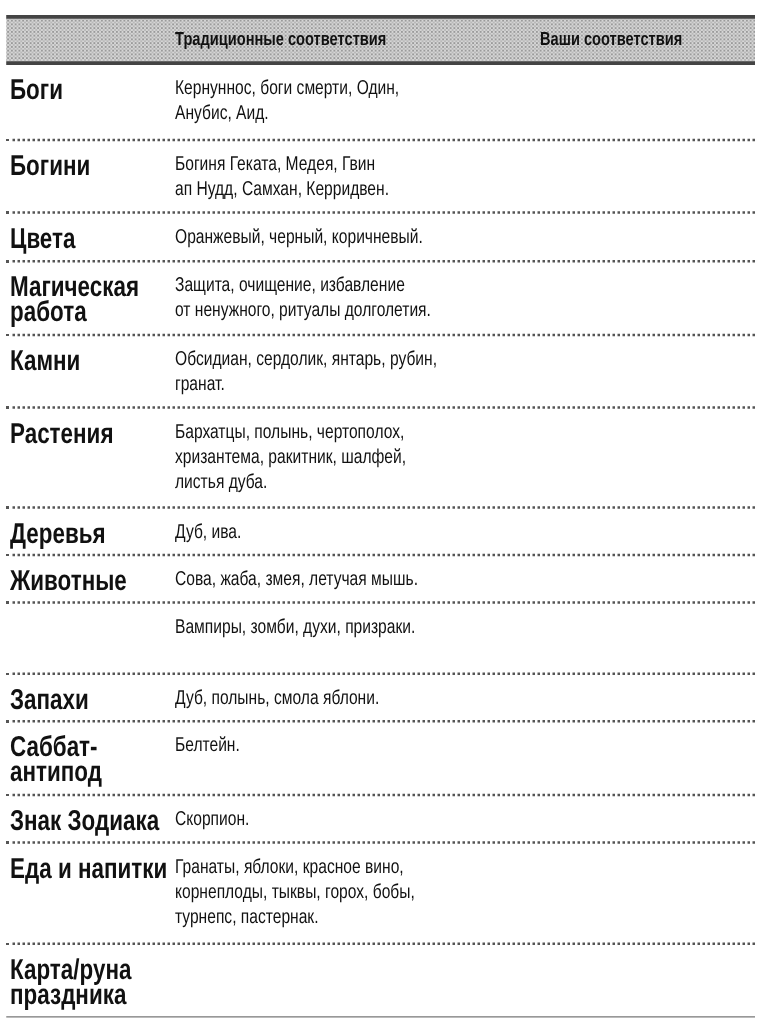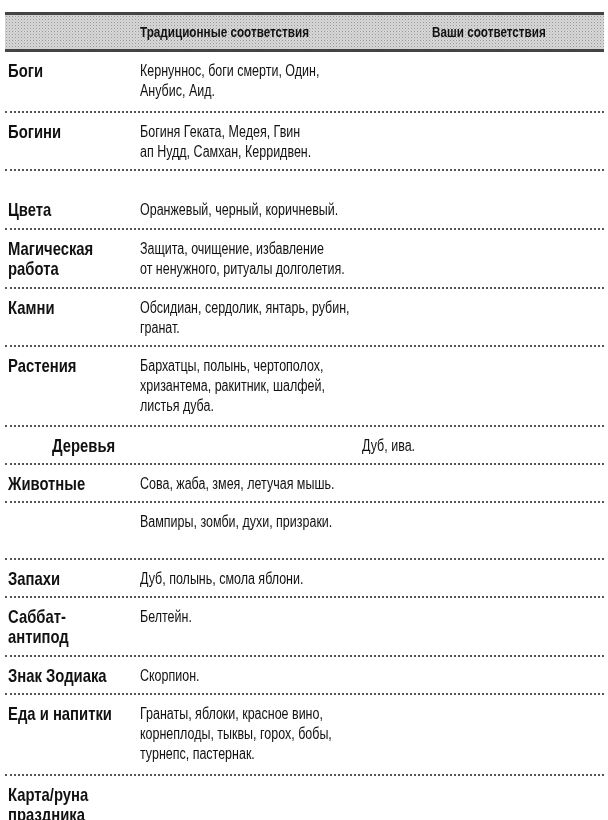--- a/index.html
+++ b/index.html
@@ -57,21 +57,21 @@
       box-sizing: border-box;
     }
     .row.last {
       border-bottom: 1.5px solid #777777;
     }
     .cell-label {
       position: absolute;
       left: 3px;
       top: 9px;
       font-weight: bold;
-      font-size: 19px;
+      font-size: 23px;
       line-height: 20px;
       width: 125px;
     }
     .cell-trad {
       position: absolute;
       left: 135px;
       top: 9px;
       font-size: 16px;
       line-height: 20px;
       width: 290px;
@@ -114,21 +114,21 @@
       <div class="row" style="height: 58px;">
         <div class="cell-label">
           <span class="line"><span class="cond">Богини</span></span>
         </div>
         <div class="cell-trad">
           <span class="line"><span class="cond">Богиня Геката, Медея, Гвин</span></span>
           <span class="line"><span class="cond">ап Нудд, Самхан, Керридвен.</span></span>
         </div>
         <div class="cell-yours"></div>
       </div>
-      <div class="row" style="height: 39px; margin-top: 20px;">
+      <div class="row" style="height: 39px;">
         <div class="cell-label">
           <span class="line"><span class="cond">Цвета</span></span>
         </div>
         <div class="cell-trad">
           <span class="line"><span class="cond">Оранжевый, черный, коричневый.</span></span>
         </div>
         <div class="cell-yours"></div>
       </div>
       <div class="row" style="height: 59px;">
         <div class="cell-label">
@@ -155,21 +155,21 @@
         <div class="cell-label">
           <span class="line"><span class="cond">Растения</span></span>
         </div>
         <div class="cell-trad">
           <span class="line"><span class="cond">Бархатцы, полынь, чертополох,</span></span>
           <span class="line"><span class="cond">хризантема, ракитник, шалфей,</span></span>
           <span class="line"><span class="cond">листья дуба.</span></span>
         </div>
         <div class="cell-yours"></div>
       </div>
-      <div class="row" style="height: 38px; text-align: right;">
+      <div class="row" style="height: 38px;">
         <div class="cell-label">
           <span class="line"><span class="cond">Деревья</span></span>
         </div>
         <div class="cell-trad">
           <span class="line"><span class="cond">Дуб, ива.</span></span>
         </div>
         <div class="cell-yours"></div>
       </div>
       <div class="row" style="height: 38px;">
         <div class="cell-label">

